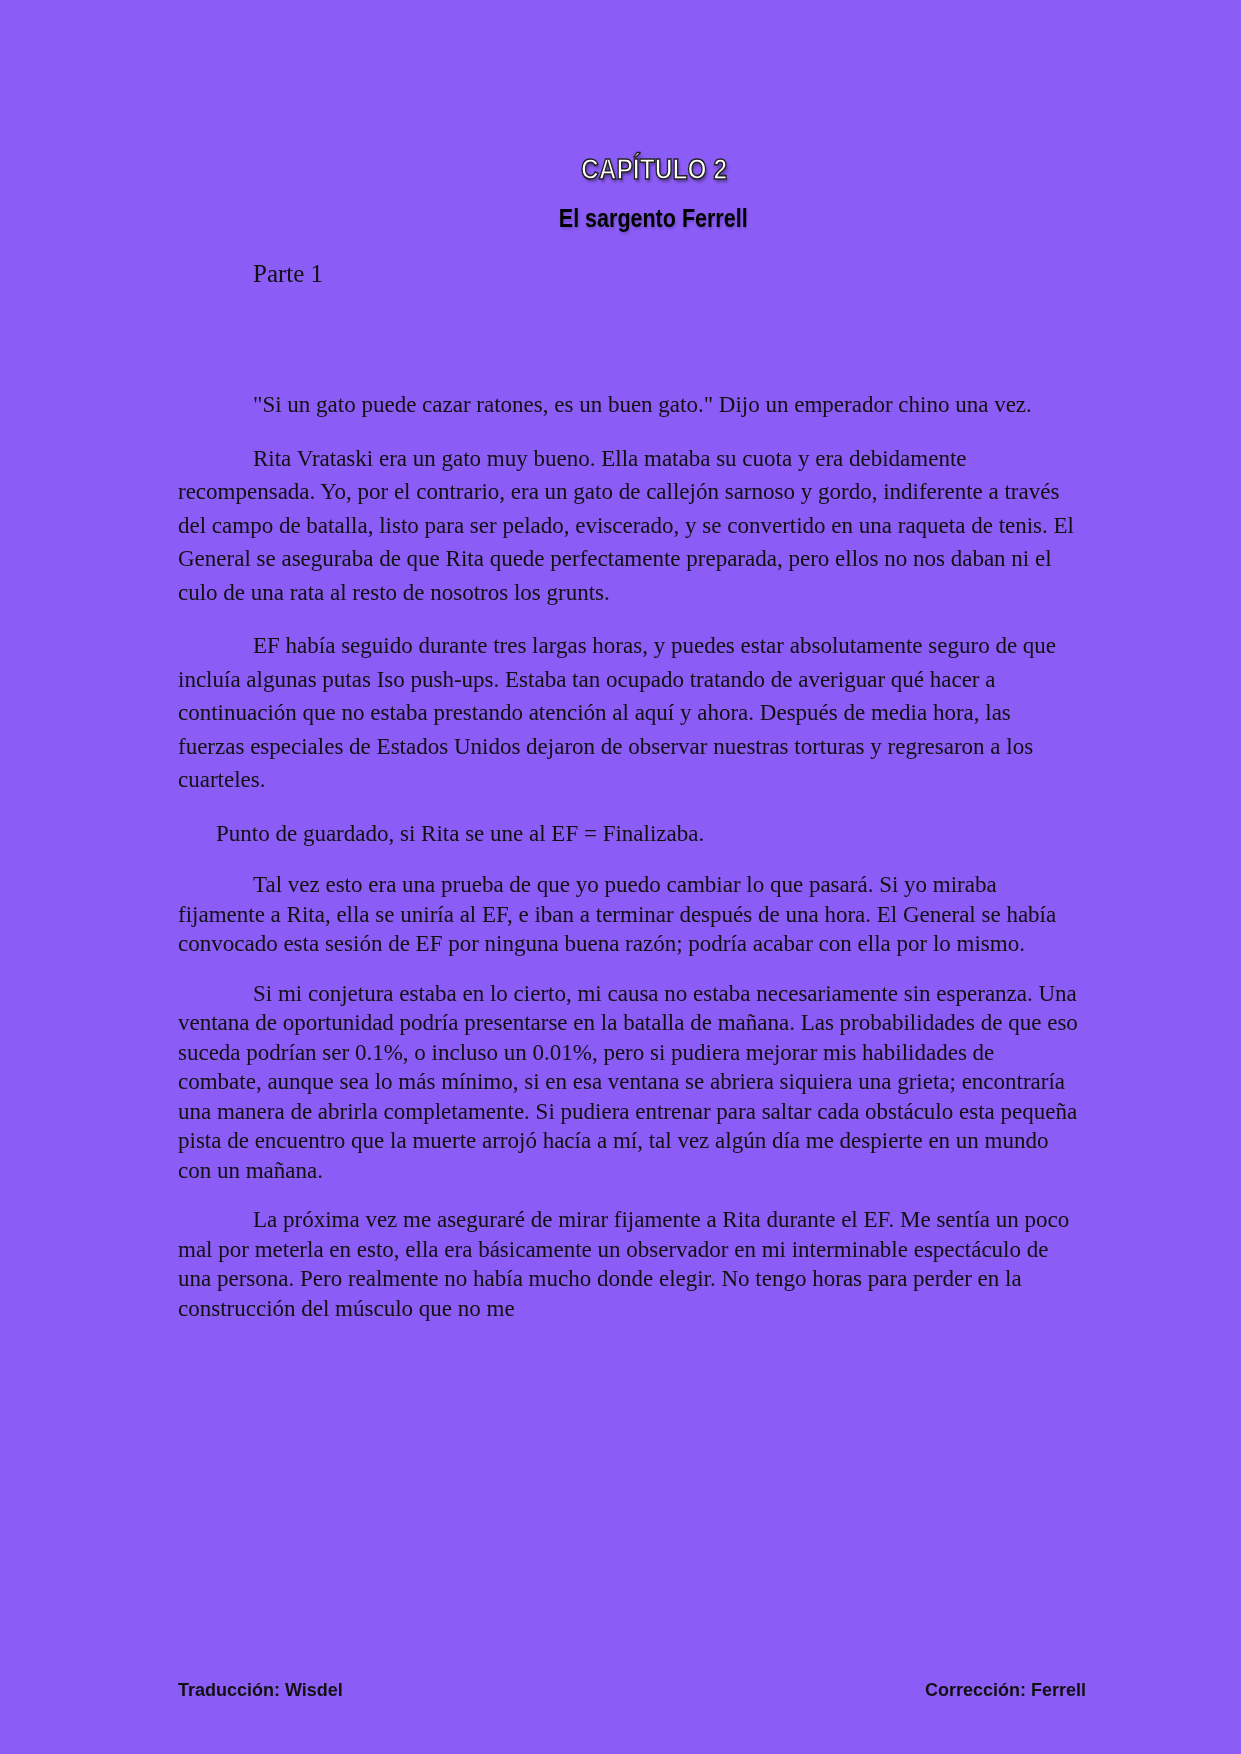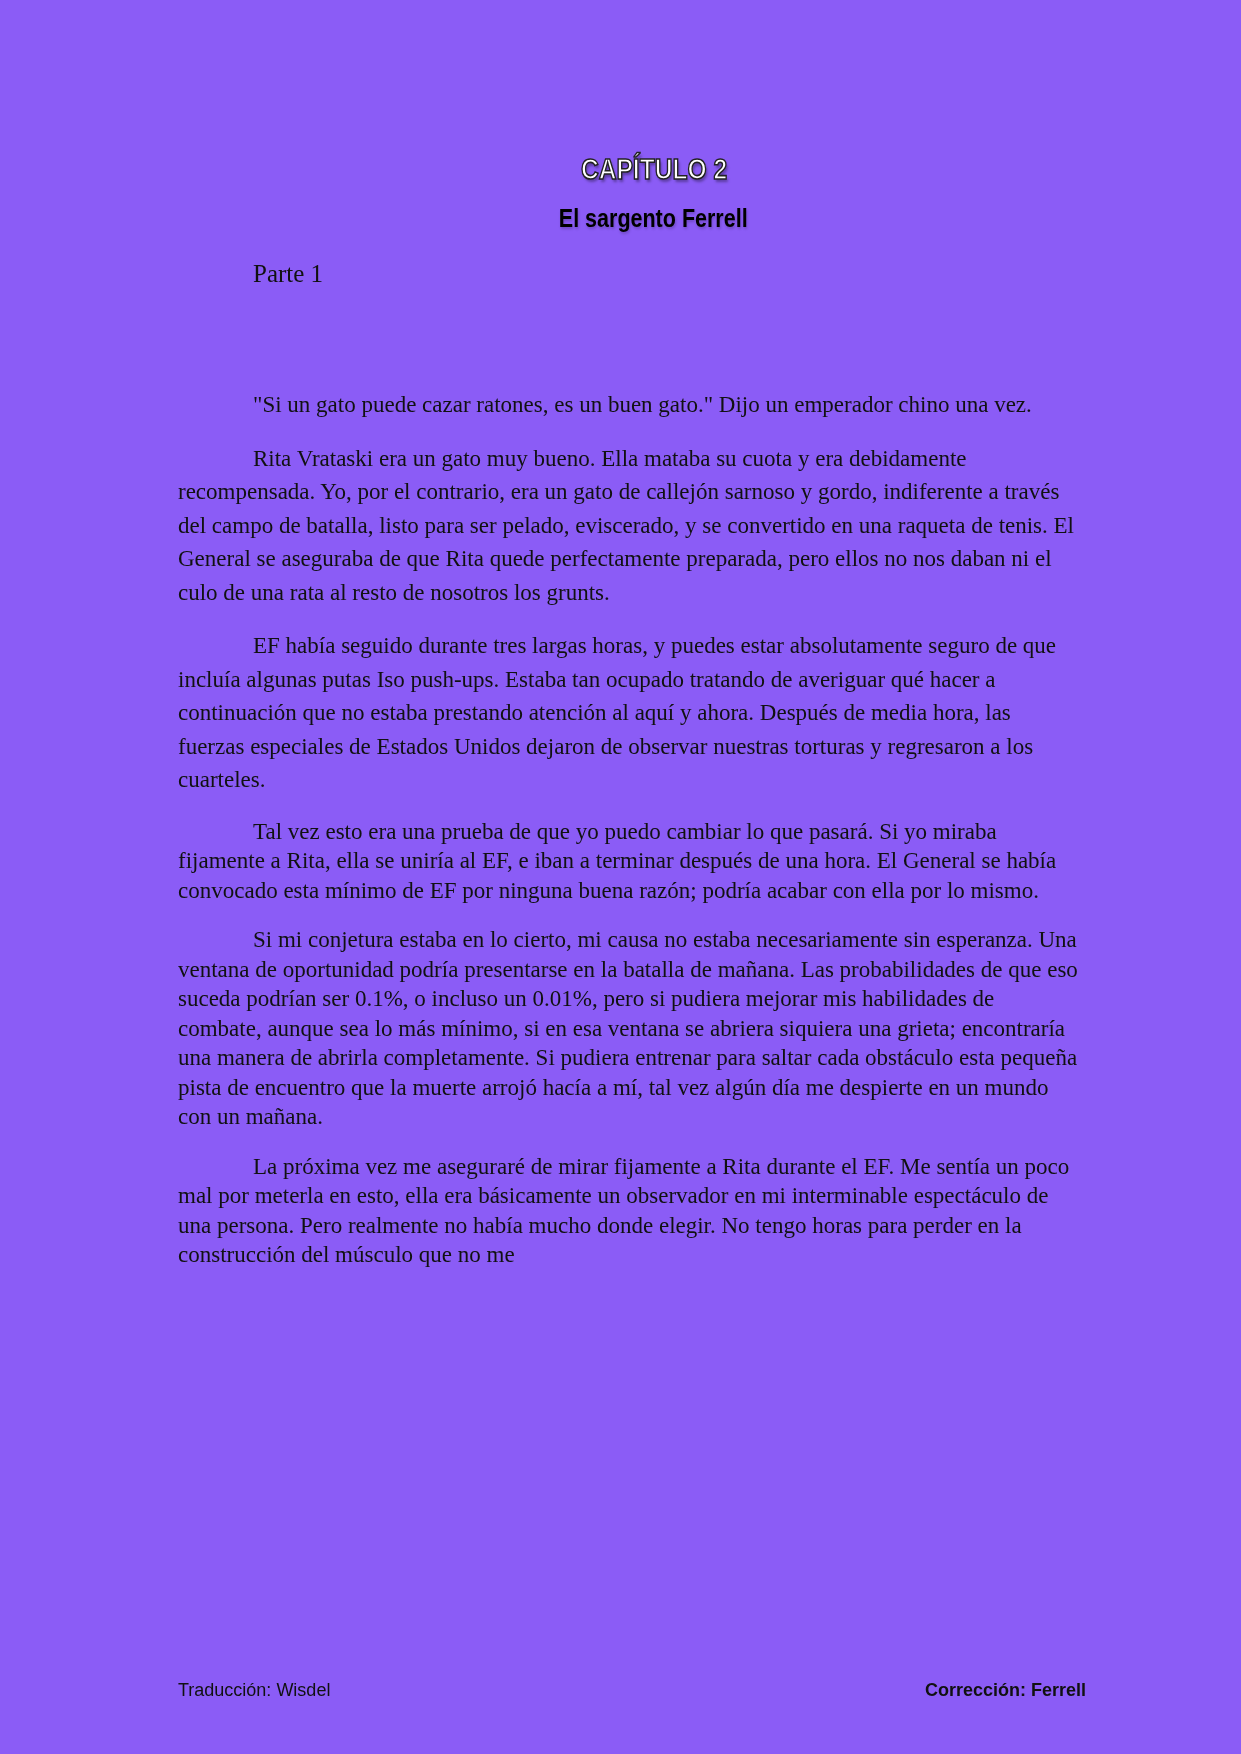--- a/index.html
+++ b/index.html
@@ -35,41 +35,42 @@
     color: #111;
   }
   .body-text p { margin: 0 0 20px 0; text-indent: 75px; }
   .body-text p.p-tight { line-height: 29.5px; }
   .body-text .quote { }
   .routine { margin: 0 0 20px 38px; }
   .routine div { line-height: 33.5px; }
 
   .footer-left {
     position: absolute; top: 1680px; left: 178px;
-    font-family: "Liberation Sans", sans-serif; font-weight: normal; font-size: 18px; color: #111;
+    font-family: "Liberation Sans", sans-serif; font-weight: bold; font-size: 18px; color: #111;
   }
   .footer-right {
     position: absolute; top: 1680px; left: 925px;
     font-family: "Liberation Sans", sans-serif; font-weight: bold; font-size: 18px; color: #111;
   }
 </style>
 </head>
 <body>
 
 <div class="page">
   <div class="chapter-title">CAPÍTULO 2</div>
   <div class="chapter-subtitle">El sargento Ferrell</div>
   <div class="part-heading">Parte 1</div>
 
   <div class="body-text">
     <p><span>"</span><span class="quote">Si un gato puede cazar ratones, es un buen gato.</span><span>" Dijo un emperador chino una vez.</span></p>
     <p>Rita Vrataski era un gato muy bueno. Ella mataba su cuota y era debidamente recompensada. Yo, por el contrario, era un gato de callejón sarnoso y gordo, indiferente a través del campo de batalla, listo para ser pelado, eviscerado, y se convertido en una raqueta de tenis. El General se aseguraba de que Rita quede perfectamente preparada, pero ellos no nos daban ni el culo de una rata al resto de nosotros los grunts.</p>
     <p>EF había seguido durante tres largas horas, y puedes estar absolutamente seguro de que incluía algunas putas Iso push-ups. Estaba tan ocupado tratando de averiguar qué hacer a continuación que no estaba prestando atención al aquí y ahora. Después de media hora, las fuerzas especiales de Estados Unidos dejaron de observar nuestras torturas y regresaron a los cuarteles.</p>
     <div class="routine">
+      <div>Punto de guardado, si Rita se une al EF = Finalizaba.</div>
     </div>
-    <p class="p-tight">Tal vez esto era una prueba de que yo puedo cambiar lo que pasará. Si yo miraba fijamente a Rita, ella se uniría al EF, e iban a terminar después de una hora. El General se había convocado esta mínimo de EF por ninguna buena razón; podría acabar con ella por lo mismo.</p>
+    <p class="p-tight">Tal vez esto era una prueba de que yo puedo cambiar lo que pasará. Si yo miraba fijamente a Rita, ella se uniría al EF, e iban a terminar después de una hora. El General se había convocado esta sesión de EF por ninguna buena razón; podría acabar con ella por lo mismo.</p>
     <p class="p-tight">Si mi conjetura estaba en lo cierto, mi causa no estaba necesariamente sin esperanza. Una ventana de oportunidad podría presentarse en la batalla de mañana. Las probabilidades de que eso suceda podrían ser 0.1%, o incluso un 0.01%, pero si pudiera mejorar mis habilidades de combate, aunque sea lo más mínimo, si en esa ventana se abriera siquiera una grieta; encontraría una manera de abrirla completamente. Si pudiera entrenar para saltar cada obstáculo esta pequeña pista de encuentro que la muerte arrojó hacía a mí, tal vez algún día me despierte en un mundo con un mañana.</p>
     <p class="p-tight">La próxima vez me aseguraré de mirar fijamente a Rita durante el EF. Me sentía un poco mal por meterla en esto, ella era básicamente un observador en mi interminable espectáculo de una persona. Pero realmente no había mucho donde elegir. No tengo horas para perder en la construcción del músculo que no me</p>
   </div>
 
   <div class="footer-left">Traducción: Wisdel</div>
   <div class="footer-right">Corrección: Ferrell</div>
 </div>
 
 </body></html>

